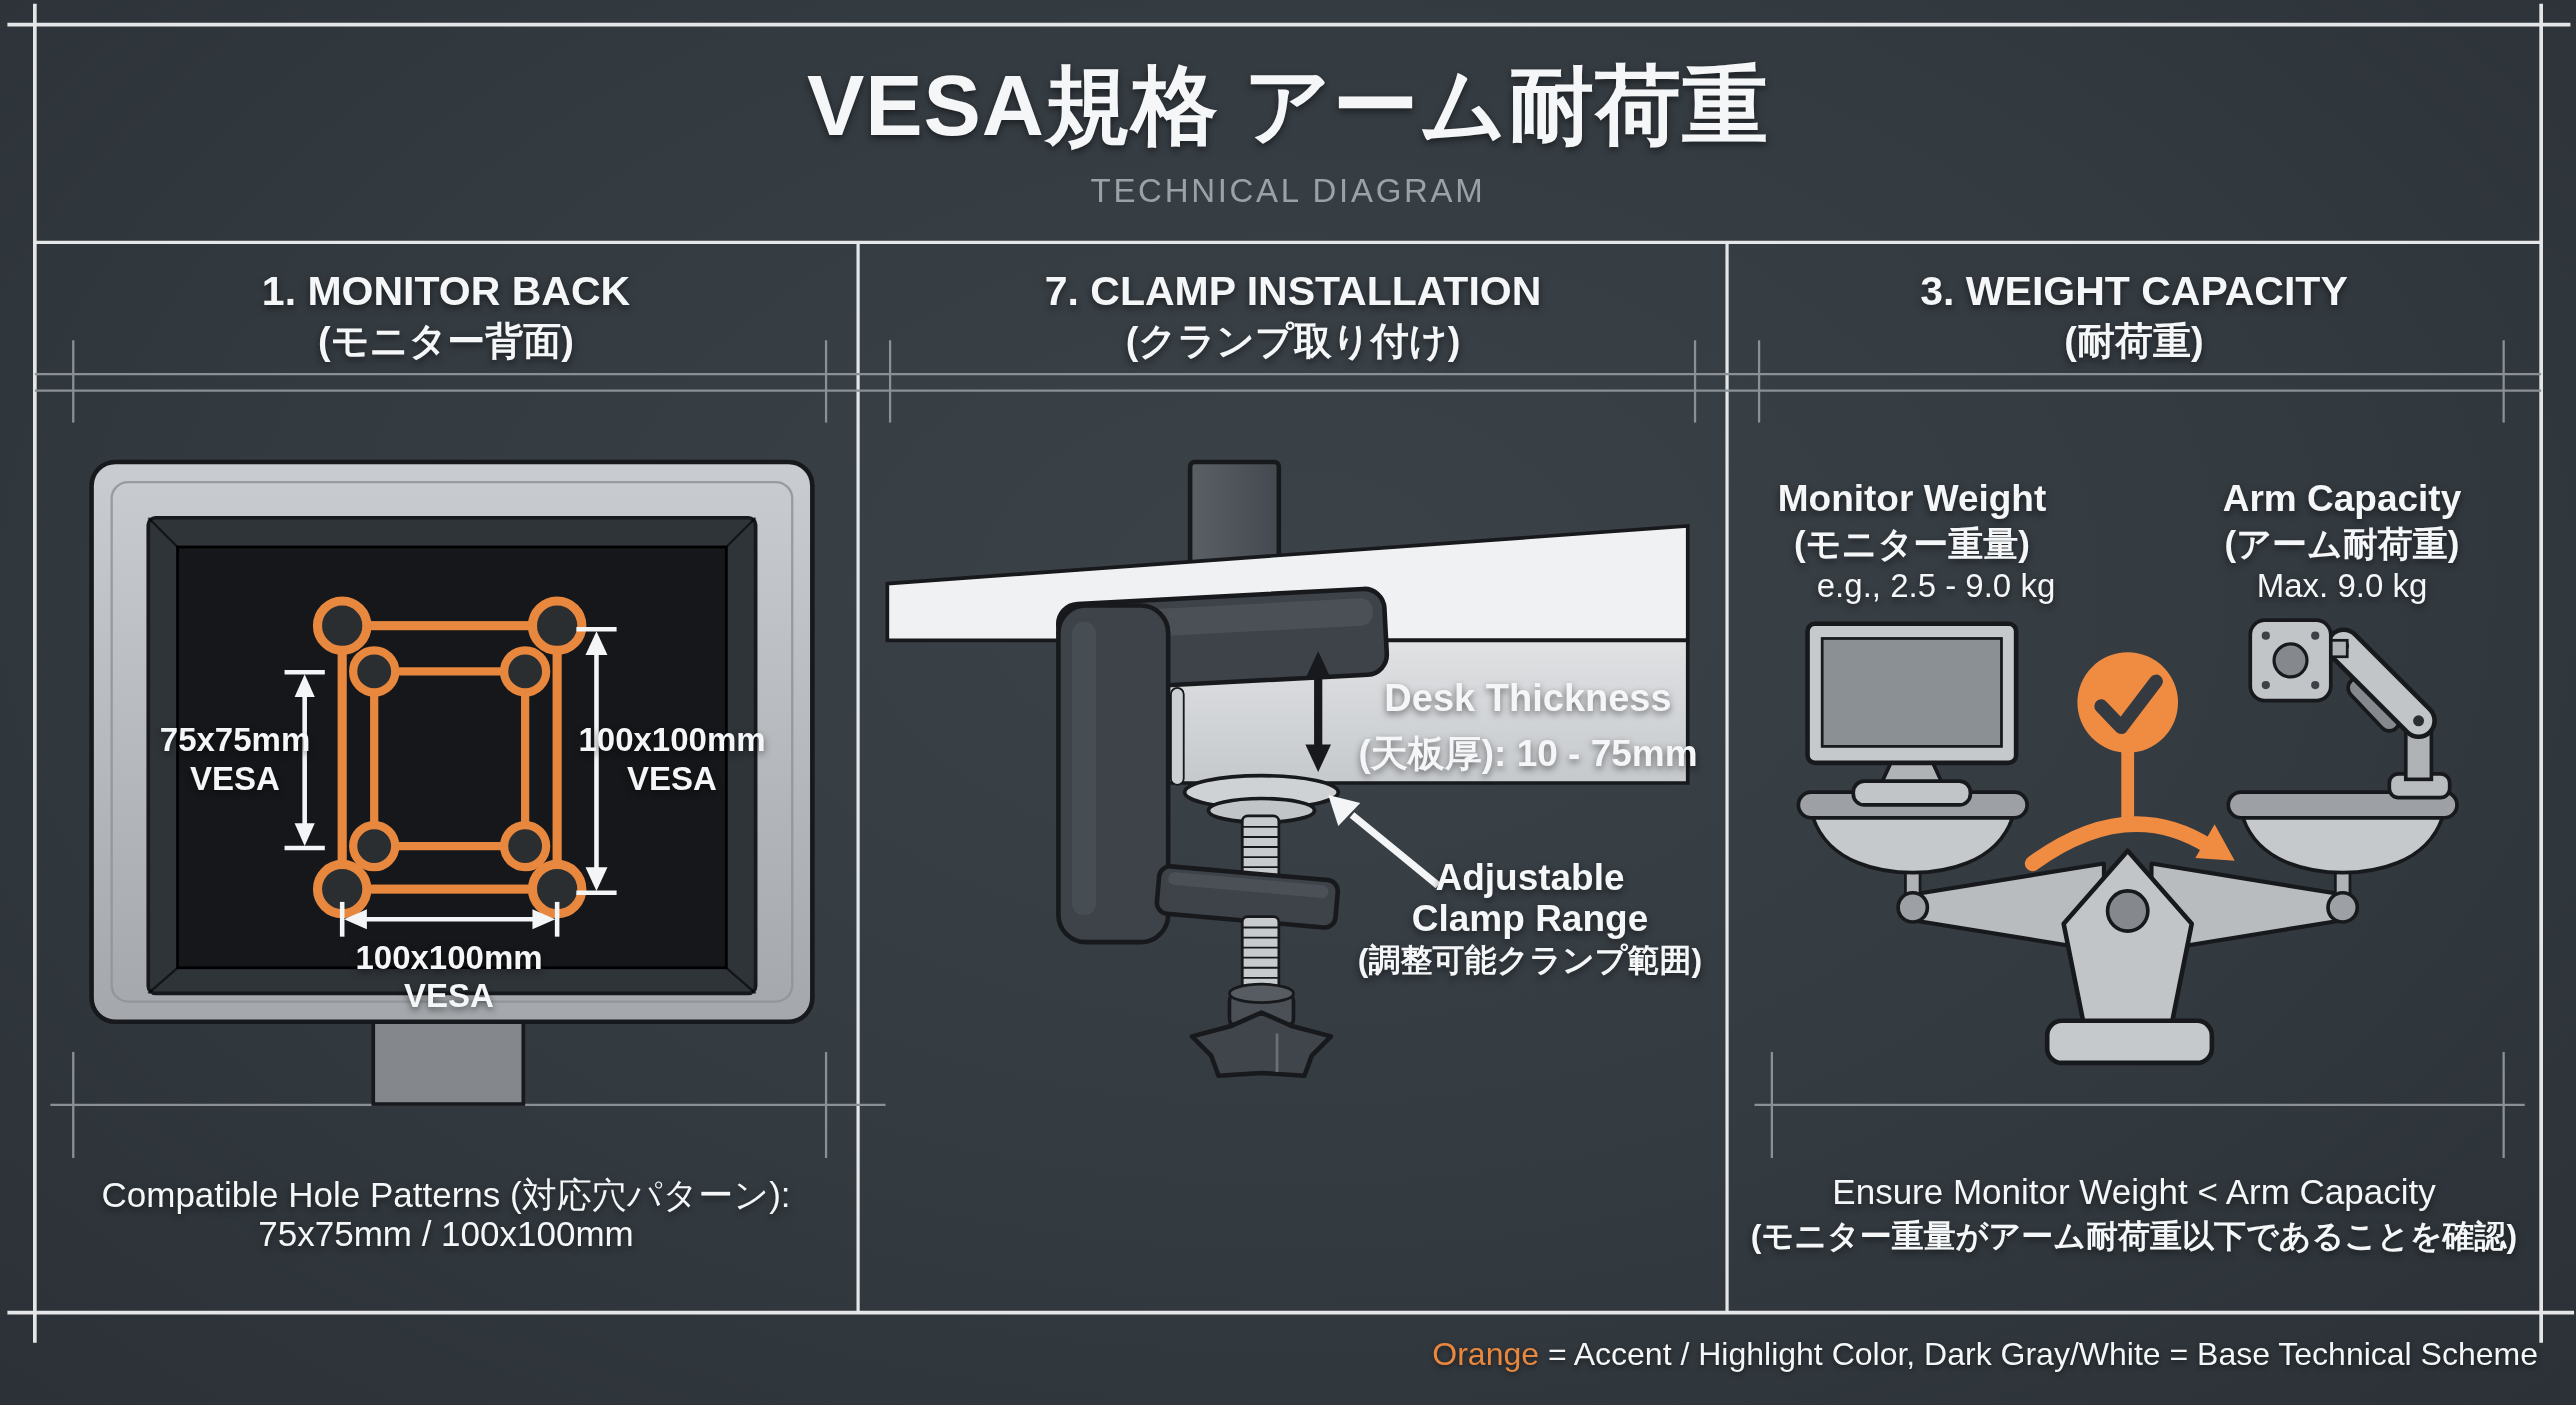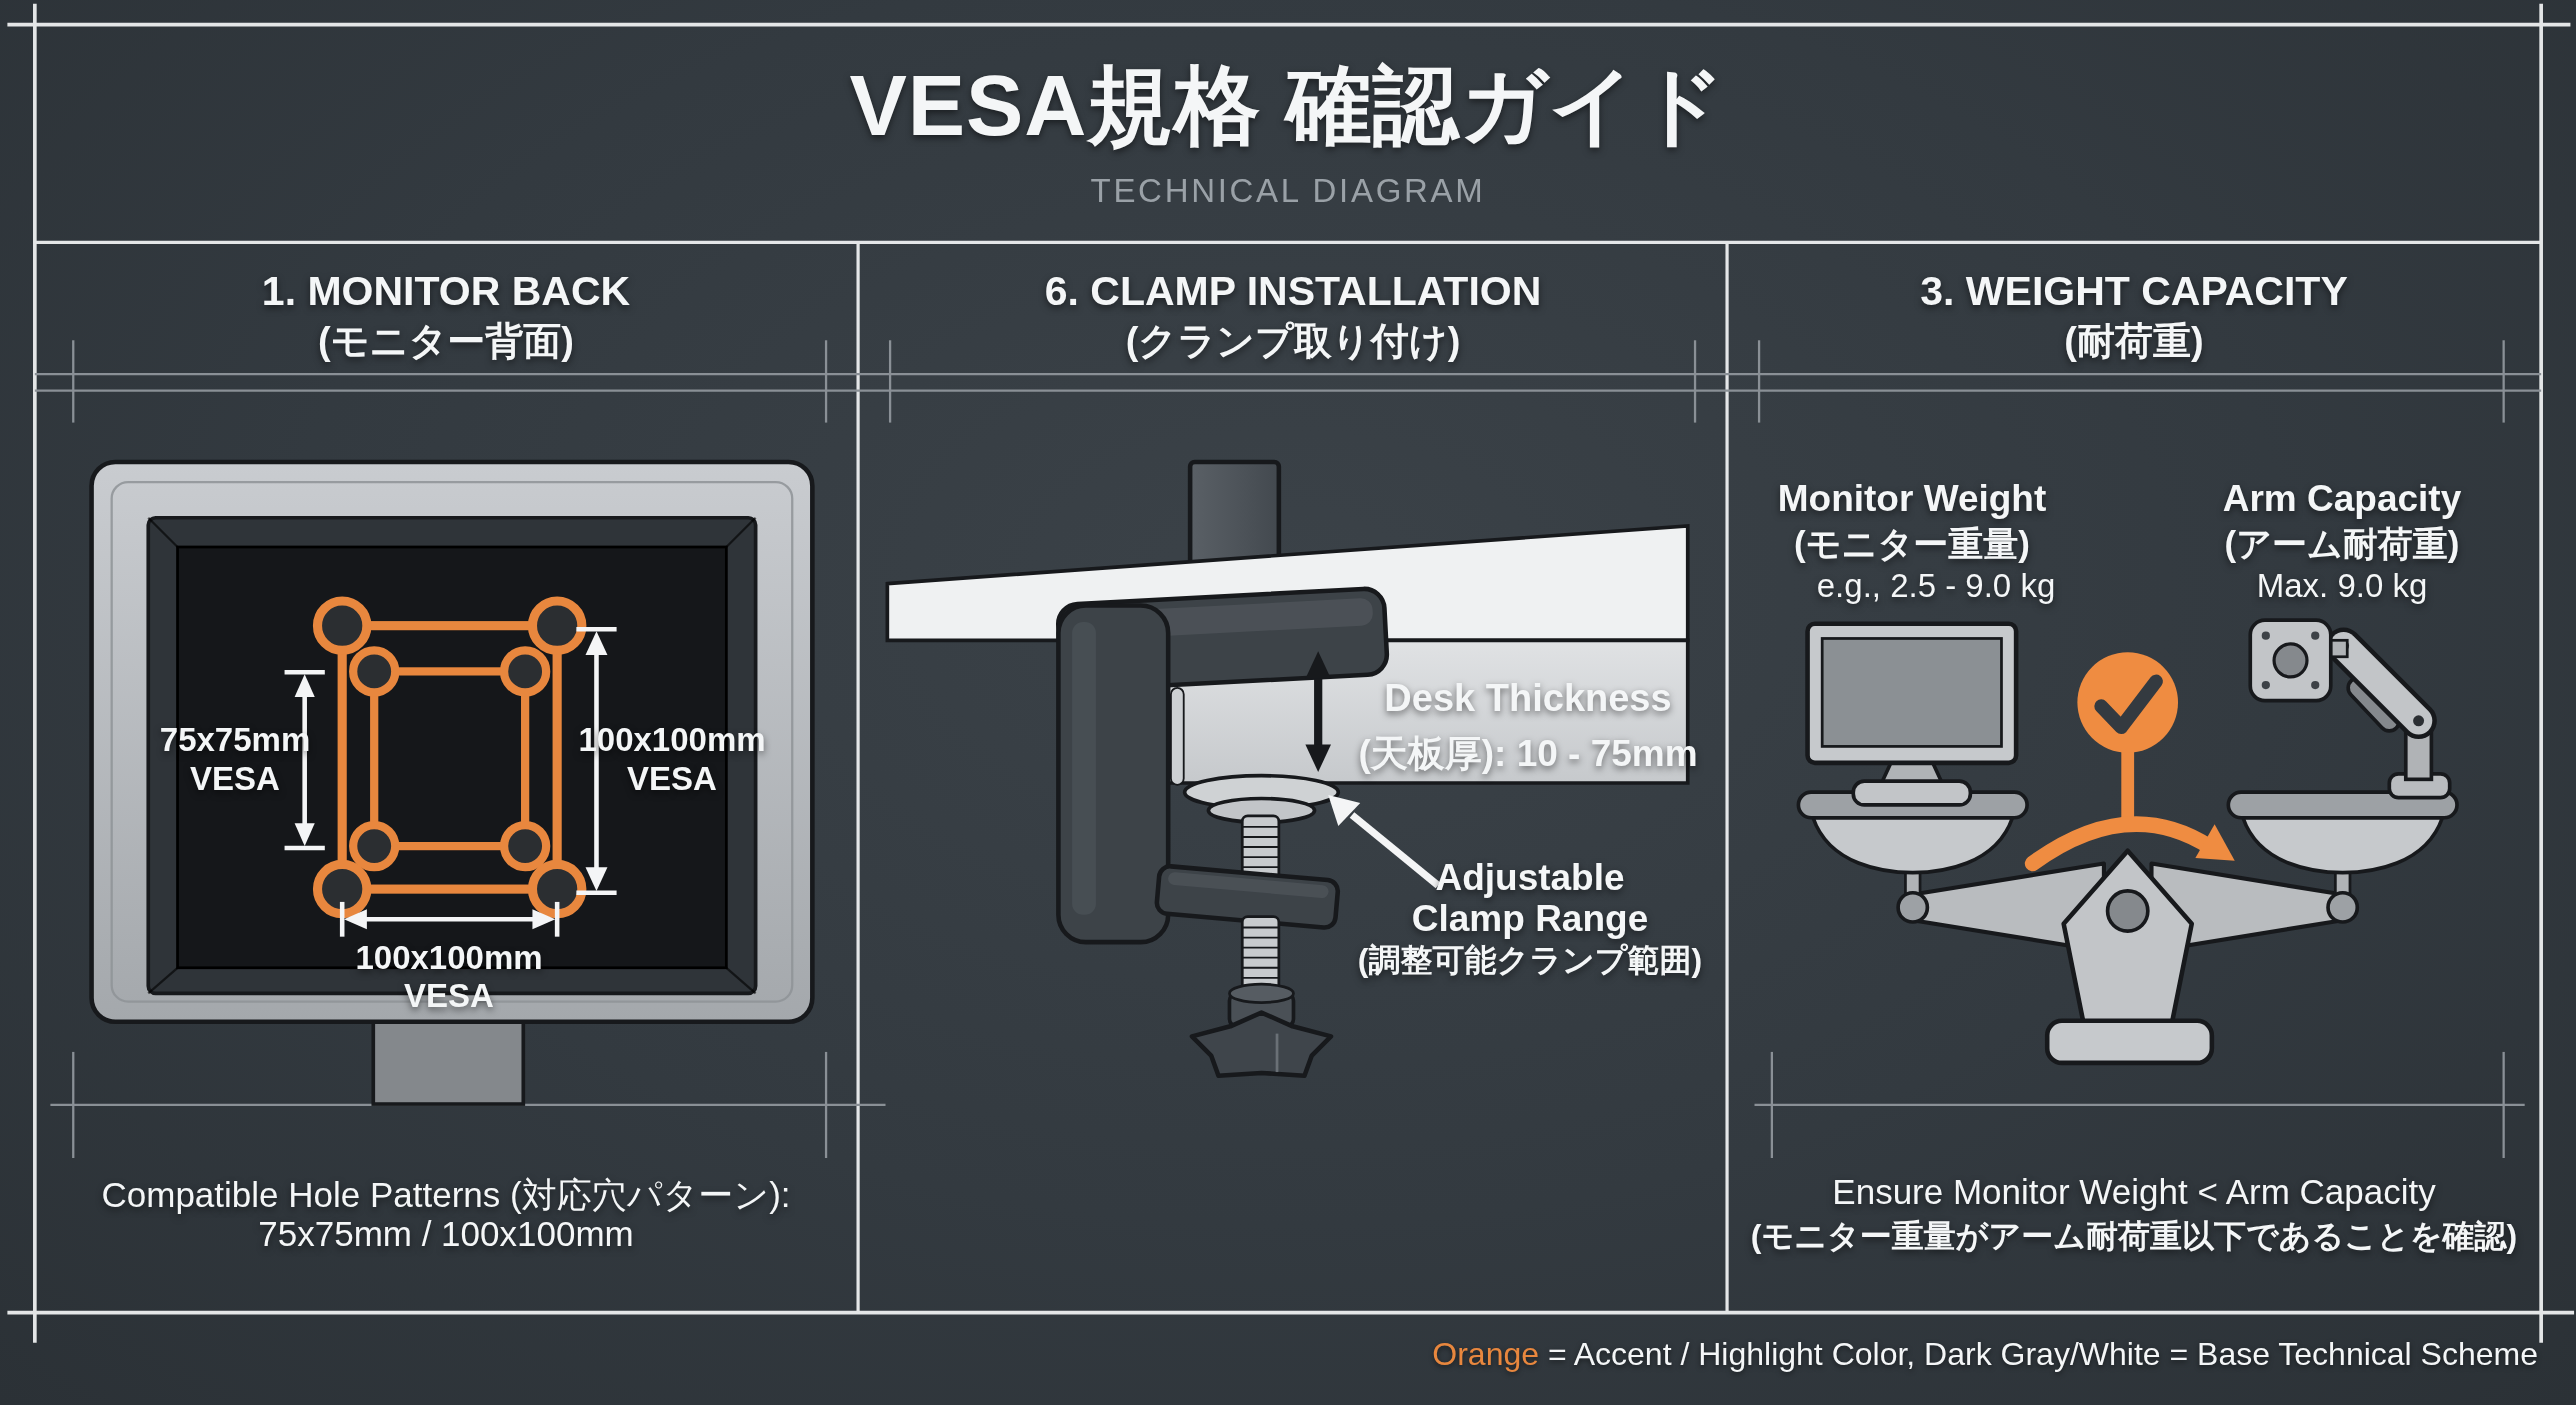--- a/index.html
+++ b/index.html
@@ -248,26 +248,26 @@
         <circle cx="2326" cy="768" r="55" fill="#ef8c41"></circle>
         <path d="M 2297,772 L 2319,795 L 2357,745" fill="none" stroke="#343a40" stroke-width="15" stroke-linecap="round" stroke-linejoin="round"></path>
       </g>
       <g>
         <path d="M 2222,944 Q 2326,868 2416,926" fill="none" stroke="#ef8c41" stroke-width="17" stroke-linecap="round"></path>
         <polygon points="2443,941 2400,938 2421,901" fill="#ef8c41"></polygon>
       </g>
     </g>
   </svg>
 
-  <div class="t title" style="left:1288px;top:48px;">VESA規格 確認ガイド</div>
+  <div class="t title" style="left:1288px;top:48px;">VESA規格 アーム耐荷重</div>
   <div class="t subtitle" style="left:1288px;top:172px;">TECHNICAL DIAGRAM</div>
 
   <div class="t ptitle" style="left:446px;top:268px;">1. MONITOR BACK</div>
   <div class="t pjp" style="left:446px;top:316px;">(モニター背面)</div>
-  <div class="t ptitle" style="left:1293px;top:268px;">6. CLAMP INSTALLATION</div>
+  <div class="t ptitle" style="left:1293px;top:268px;">7. CLAMP INSTALLATION</div>
   <div class="t pjp" style="left:1293px;top:316px;">(クランプ取り付け)</div>
   <div class="t ptitle" style="left:2134px;top:268px;">3. WEIGHT CAPACITY</div>
   <div class="t pjp" style="left:2134px;top:316px;">(耐荷重)</div>
 
   <div class="t dim" style="left:235px;top:721px;">75x75mm</div>
   <div class="t dim" style="left:235px;top:760px;">VESA</div>
   <div class="t dim" style="left:672px;top:721px;">100x100mm</div>
   <div class="t dim" style="left:672px;top:760px;">VESA</div>
   <div class="t dim" style="left:449px;top:939px;">100x100mm</div>
   <div class="t dim" style="left:449px;top:977px;">VESA</div>

